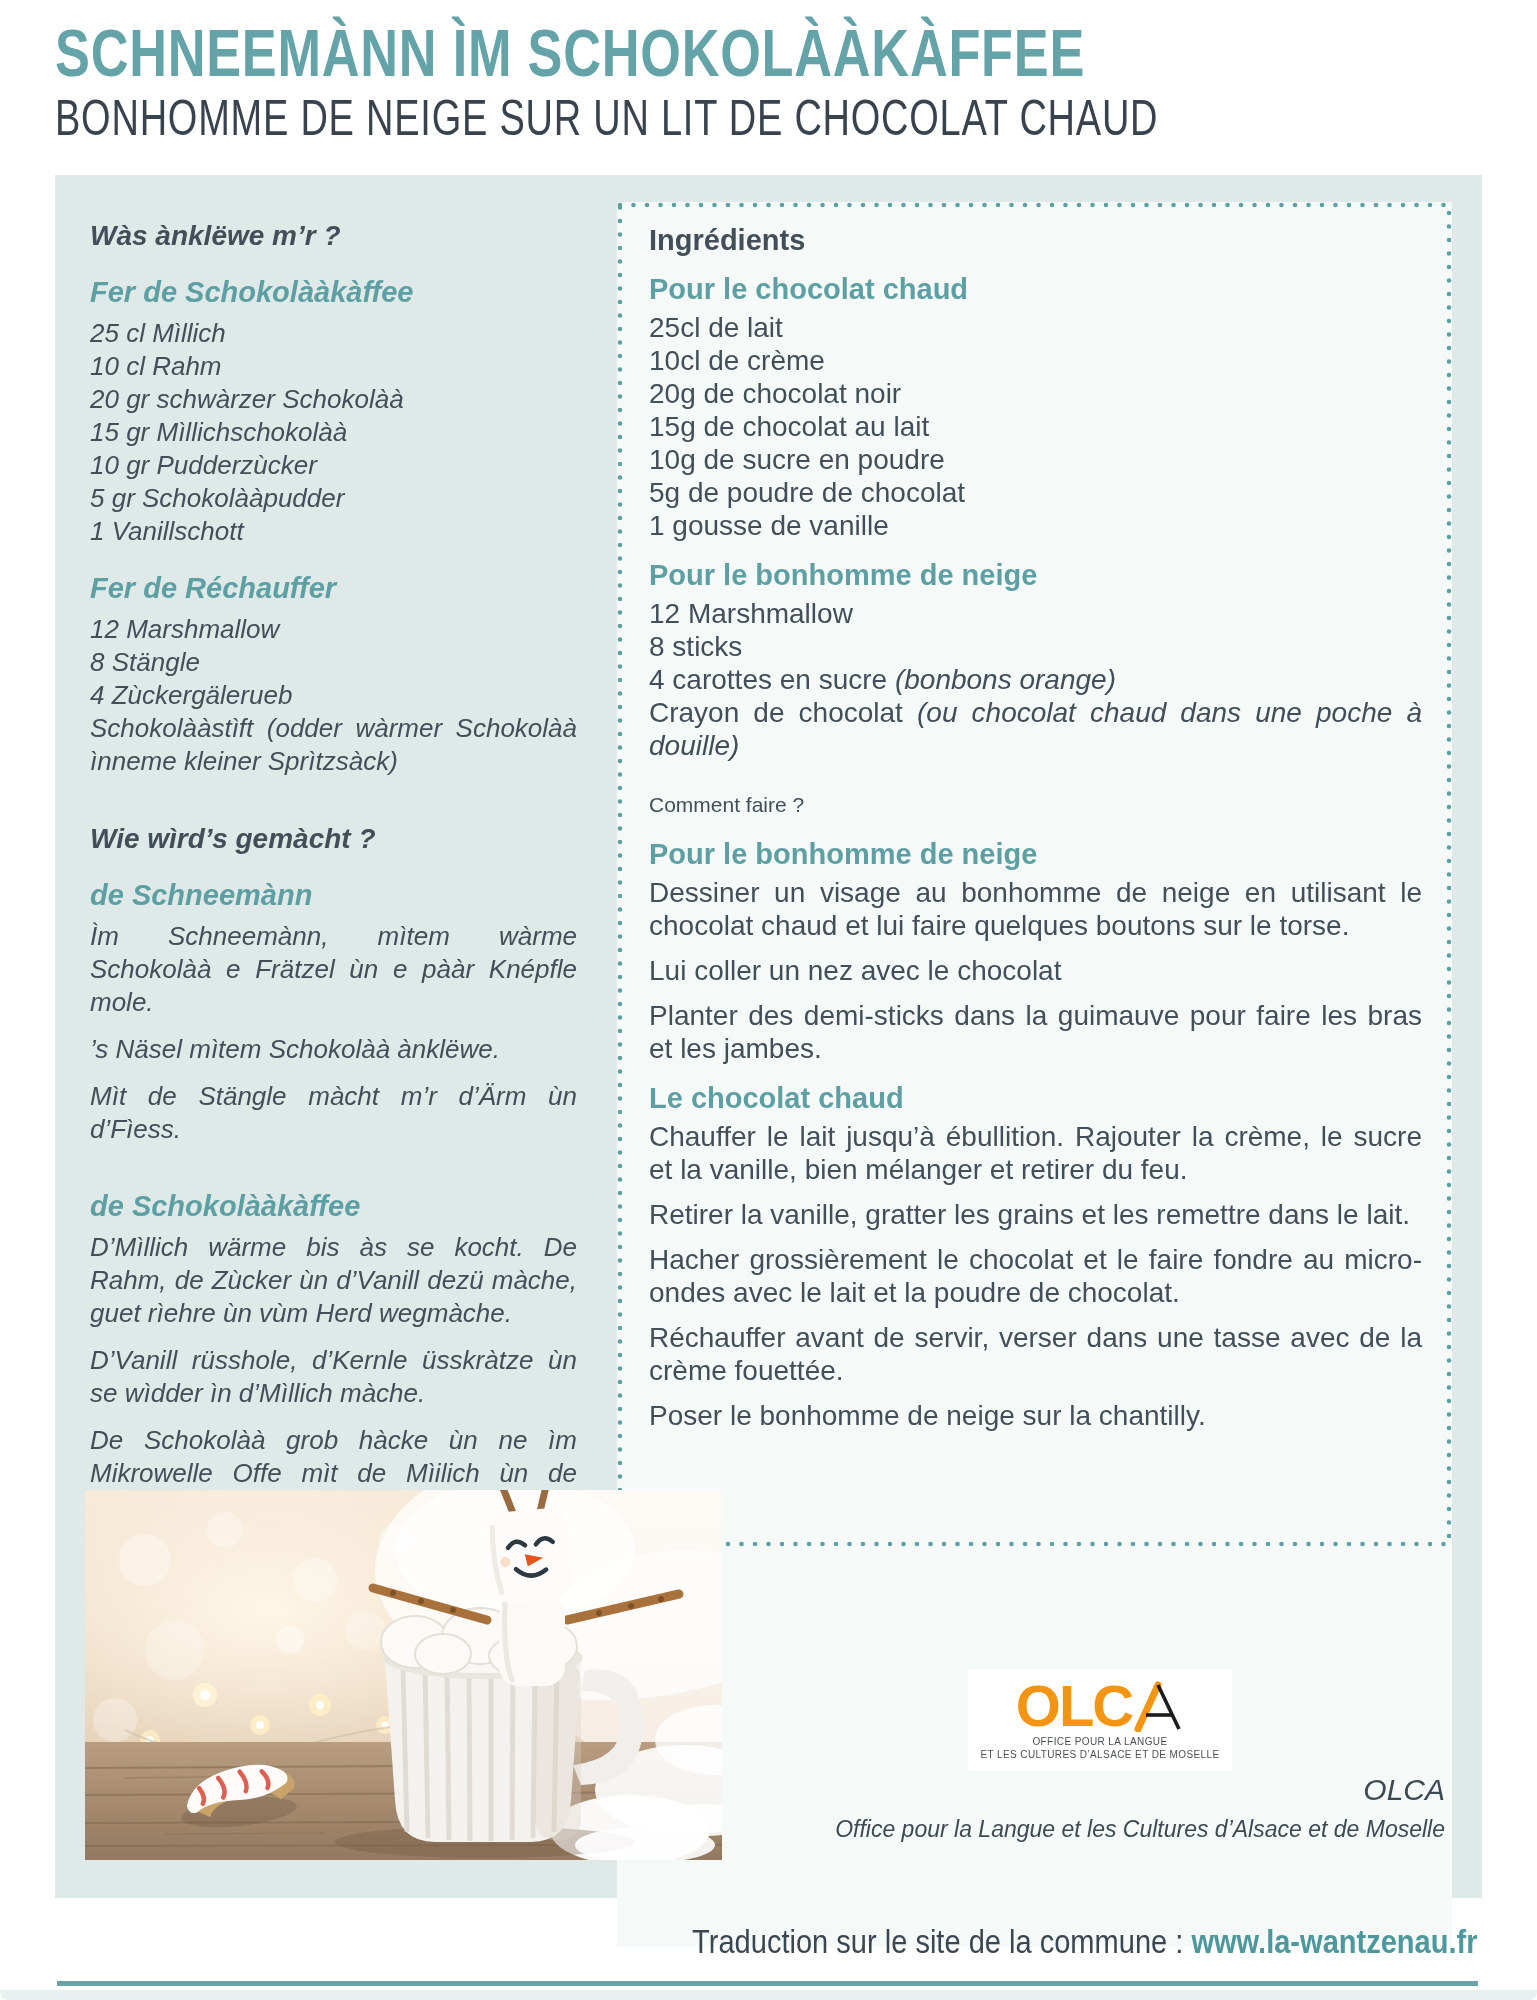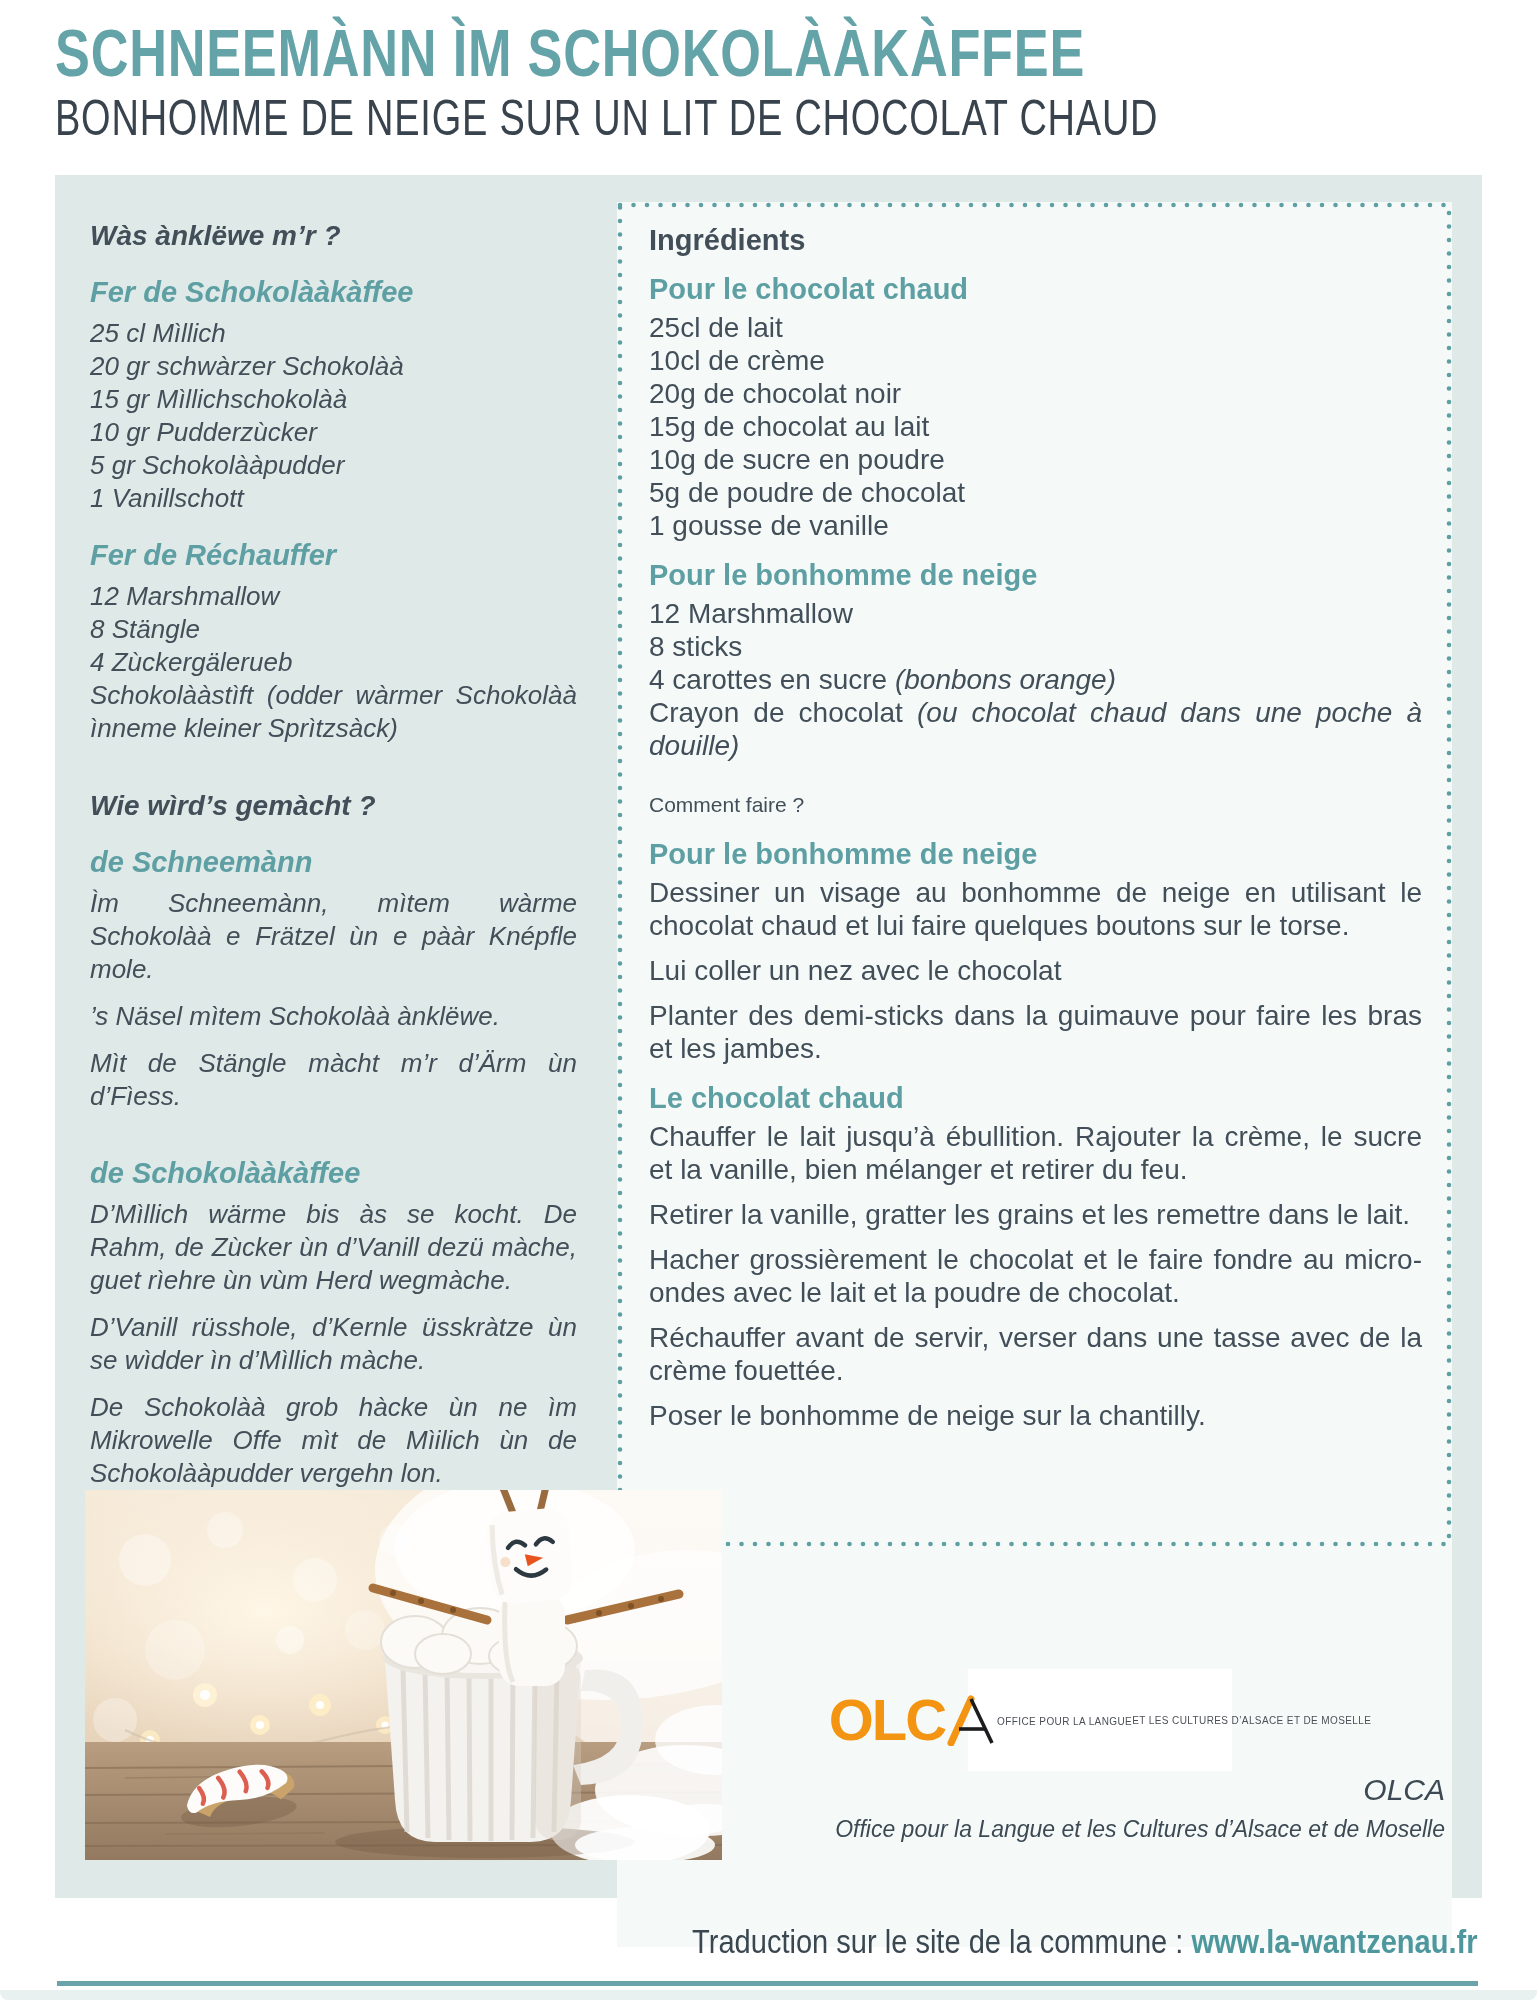--- a/index.html
+++ b/index.html
@@ -37,21 +37,21 @@
   .ing-inner .teal-h{margin:17px 0 5px 0;}
   .ing-inner p{margin:12px 0 0 0;text-align:justify;}
   .note-it{font-style:italic;}
 
   
   .photo{position:absolute;left:30px;top:1315px;width:637px;height:370px;overflow:hidden;}
   .photo svg{display:block;}
 
   
   .olca{position:absolute;left:913px;top:1494px;width:264px;height:102px;background:#ffffff;
-        display:flex;align-items:center;justify-content:center;}
+        display:flex;flex-direction:column;align-items:center;justify-content:center;}
   .olca-word{display:flex;align-items:flex-end;height:52px;}
   .olca-olc{font-weight:bold;font-size:58px;line-height:52px;letter-spacing:-2px;color:#f39512;}
   .olca-sub{font-style:normal;font-size:10px;line-height:13px;letter-spacing:.4px;color:#4b4f56;
             text-align:center;margin-top:3px;white-space:nowrap;}
 
   
   .credit{position:absolute;right:37px;top:1596px;text-align:right;font-style:italic;color:#3d4953;}
   .credit-name{font-size:30px;line-height:38px;}
   .credit-org{font-size:23px;line-height:40px;}
 
@@ -74,20 +74,21 @@
   </div>
 
   <div class="panel">
 
     <div class="left-col">
       <div class="q-heading">Wàs ànklëwe m’r ?</div>
 
       <div class="teal-h" style="margin-top:0;">Fer de Schokolààkàffee</div>
       <ul class="plain">
         <li>25 cl Mìllich</li>
+        <li>10 cl Rahm</li>
         <li>20 gr schwàrzer Schokolàà</li>
         <li>15 gr Mìllichschokolàà</li>
         <li>10 gr Pudderzùcker</li>
         <li>5 gr Schokolààpudder</li>
         <li>1 Vanillschott</li>
       </ul>
 
       <div class="teal-h">Fer de Réchauffer</div>
       <ul class="plain">
         <li>12 Marshmallow</li>

